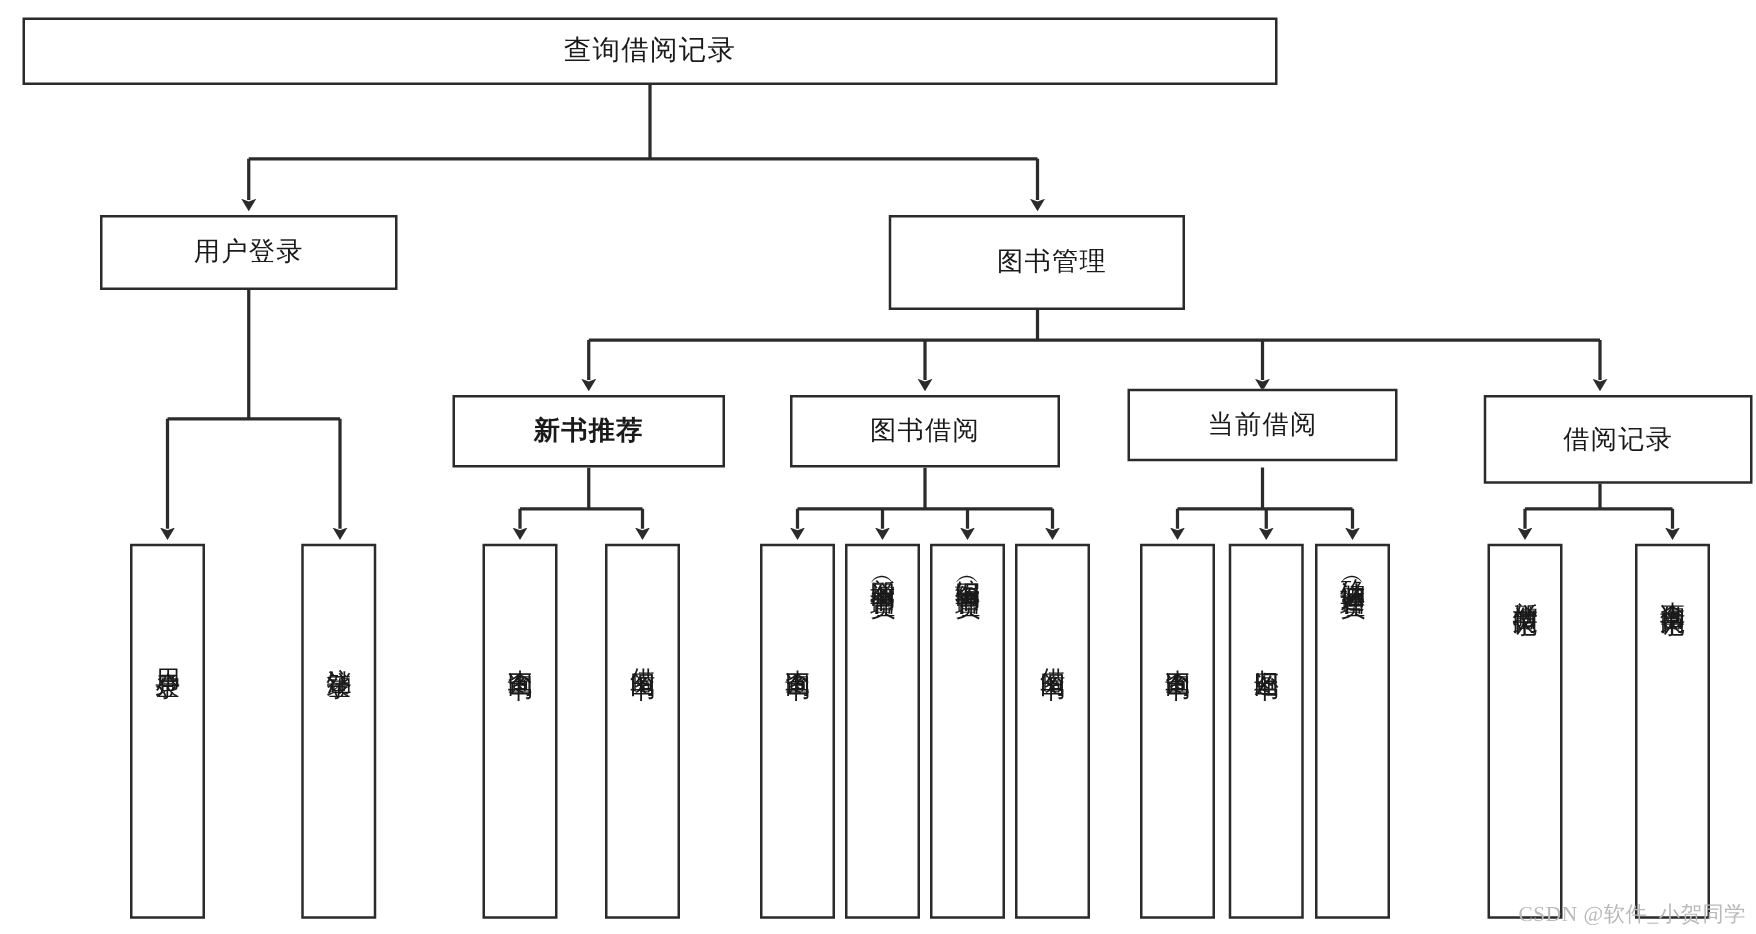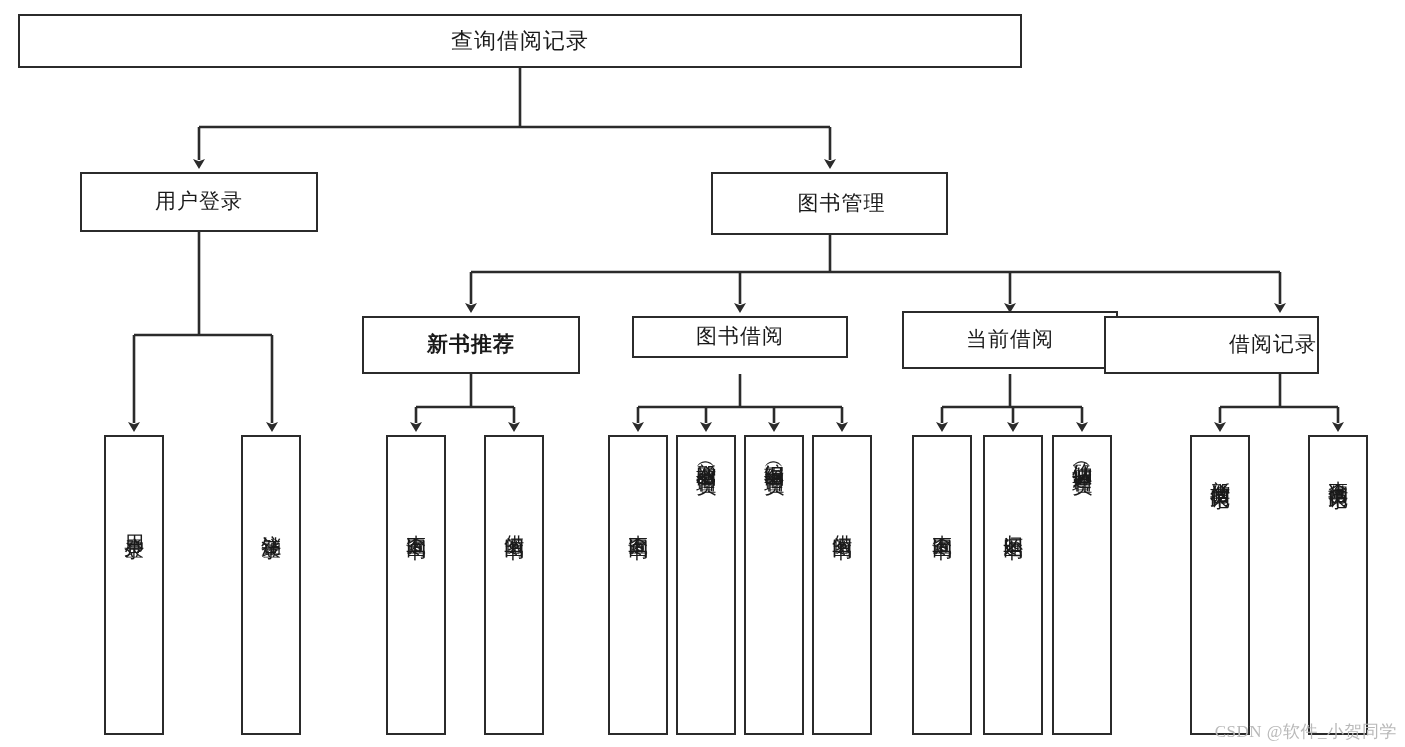--- a/index.html
+++ b/index.html
@@ -148,37 +148,37 @@
   </svg>
 
   <div class="node horiz root" style="left:18px; top:14px; width:1004px; height:54px;">
     <span>查询借阅记录</span>
   </div>
 
   <div class="node horiz" style="left:80px; top:172px; width:238px; height:60px;">
     <span>用户登录</span>
   </div>
 
-  <div class="node horiz" style="left:711px; top:172px; width:237px; height:63px;padding-left:24px;">
+  <div class="node horiz" style="left:711px; top:172px; width:237px; height:76px;padding-left:24px;">
     <span>图书管理</span>
   </div>
 
   <div class="node horiz" style="left:362px; top:316px; width:218px; height:58px;font-weight:bold;">
     <span>新书推荐</span>
   </div>
 
-  <div class="node horiz" style="left:632px; top:316px; width:216px; height:42px;">
+  <div class="node horiz" style="left:632px; top:316px; width:216px; height:58px;">
     <span>图书借阅</span>
   </div>
 
   <div class="node horiz" style="left:902px; top:311px; width:216px; height:58px;">
     <span>当前借阅</span>
   </div>
 
-  <div class="node horiz" style="left:1104px; top:316px; width:215px; height:58px;justify-content:flex-end;">
+  <div class="node horiz" style="left:1187px; top:316px; width:215px; height:71px;">
     <span>借阅记录</span>
   </div>
 
   <div class="node leaf leaf-short" style="left:104px; top:435px; width:60px; height:300px;">
     <span class="vtext">用户登录</span>
   </div>
 
   <div class="node leaf leaf-short" style="left:241px; top:435px; width:60px; height:300px;">
     <span class="vtext">注销登录</span>
   </div>

